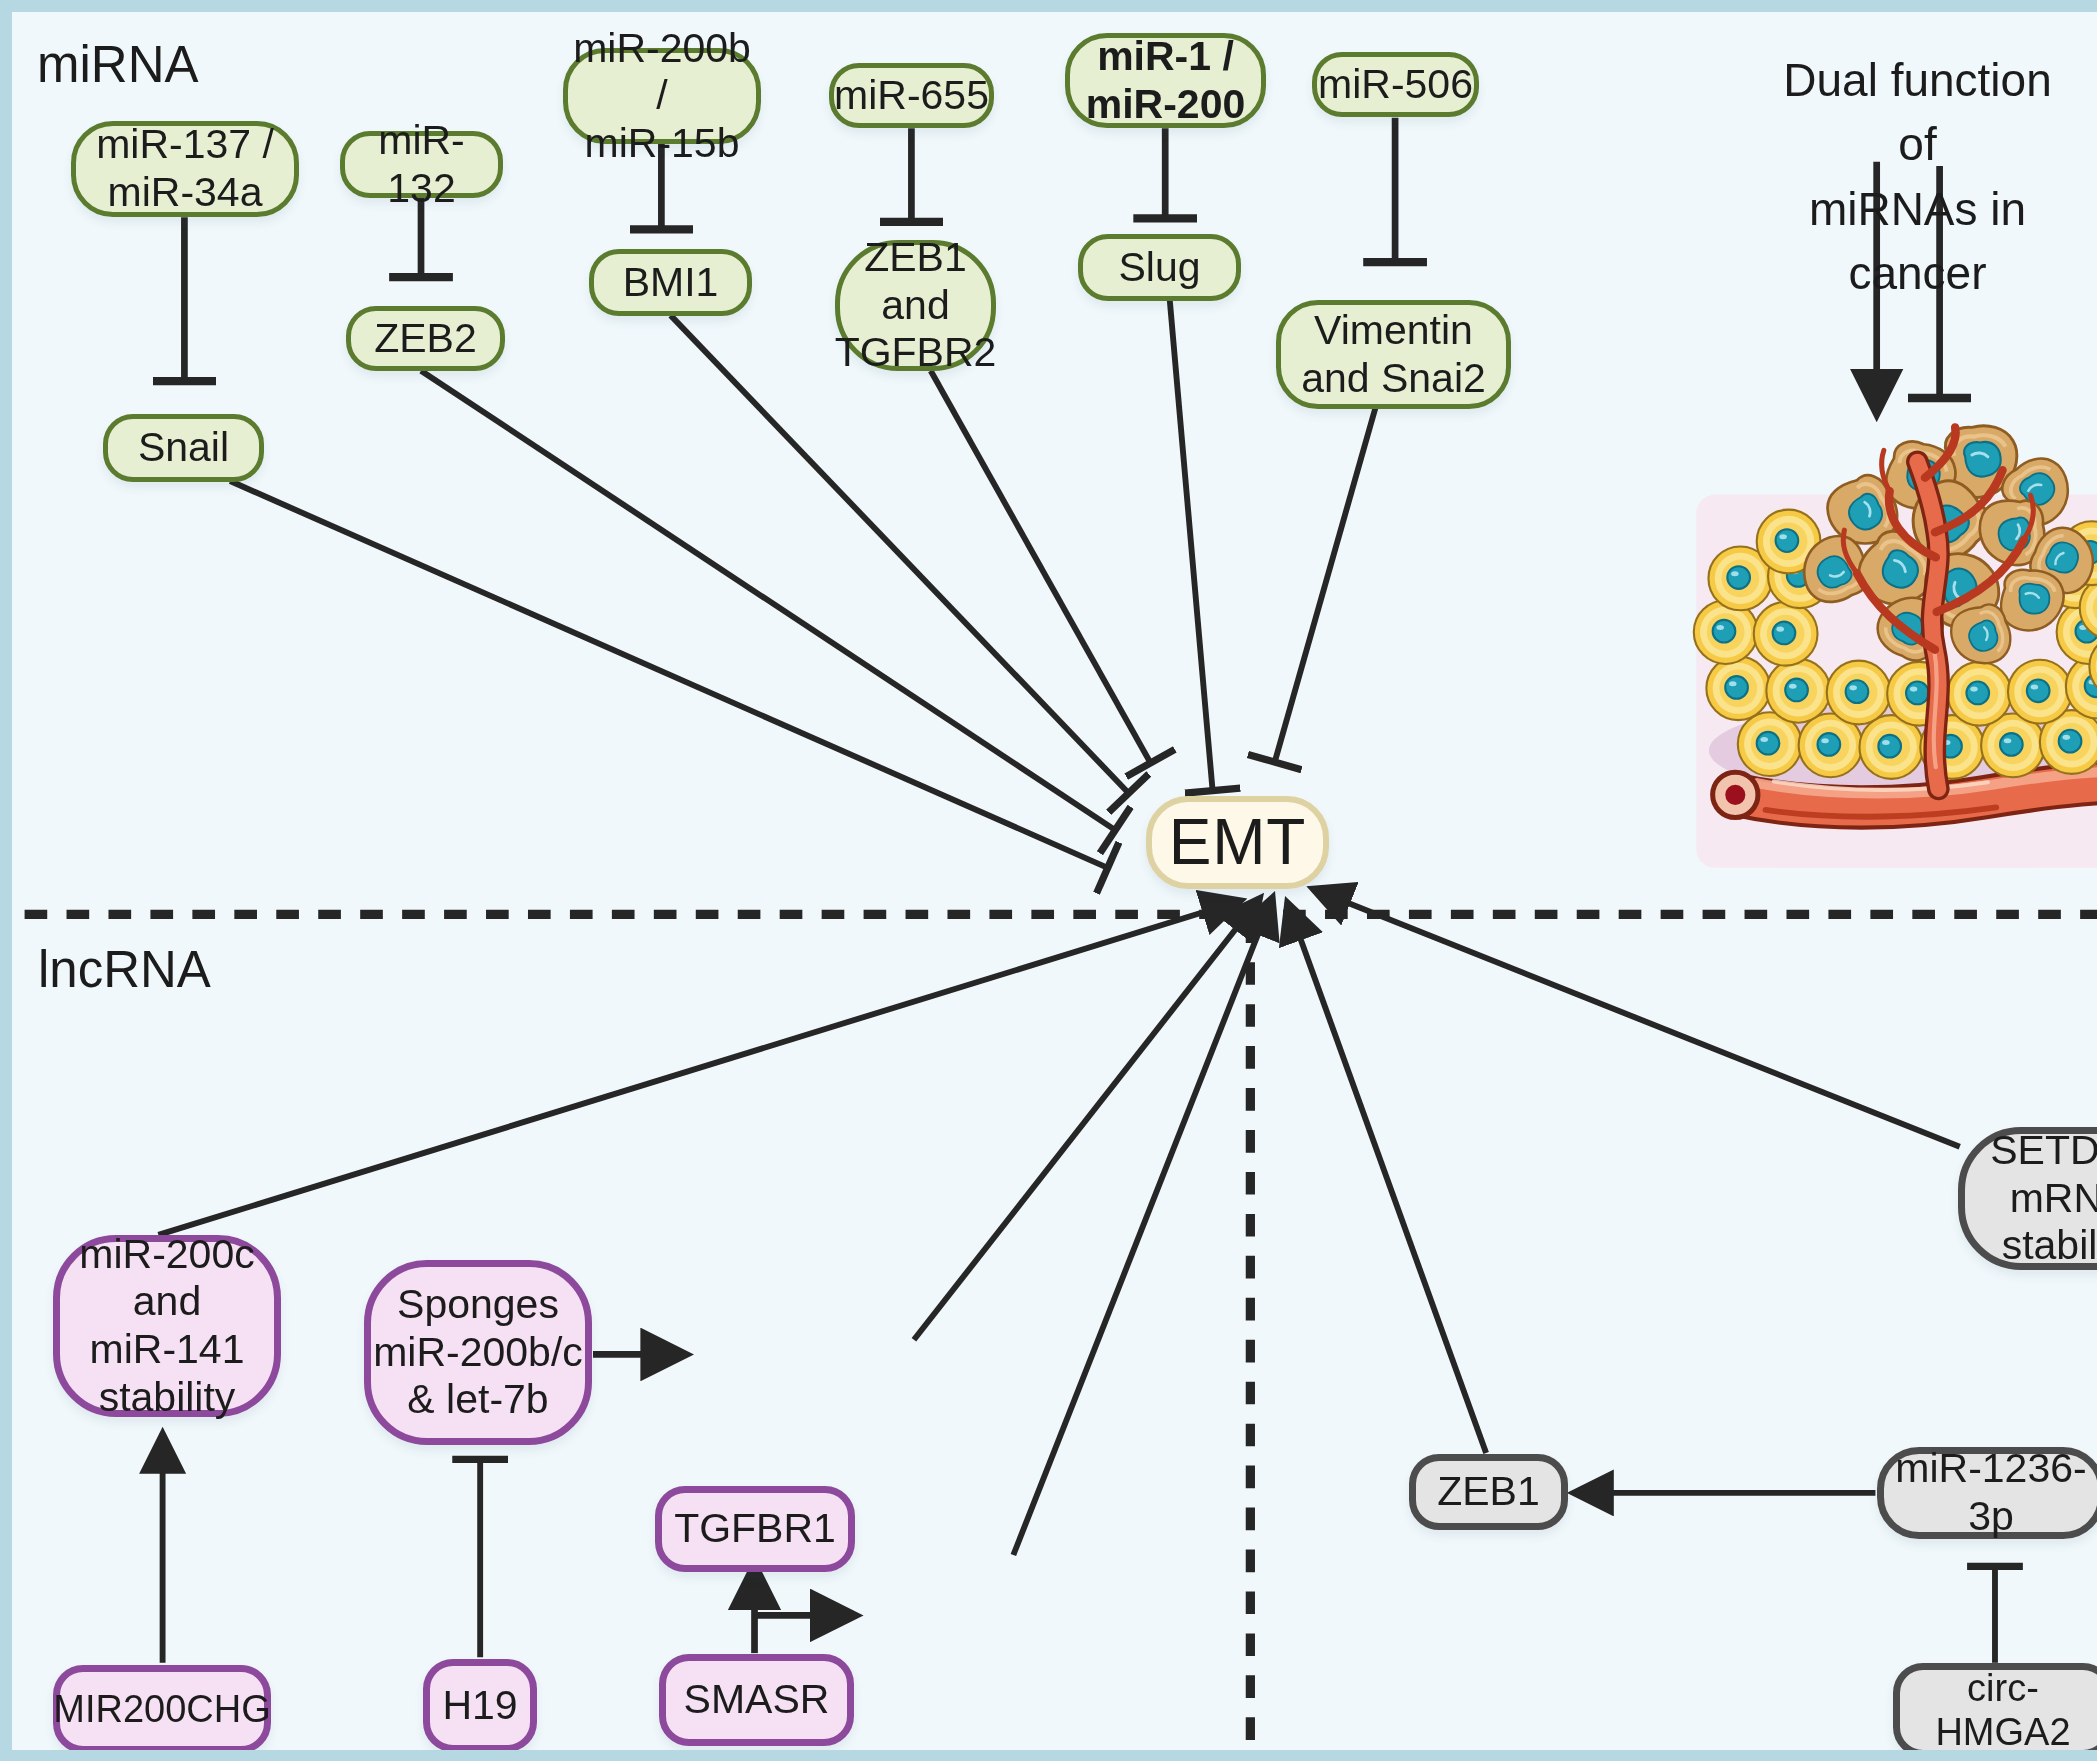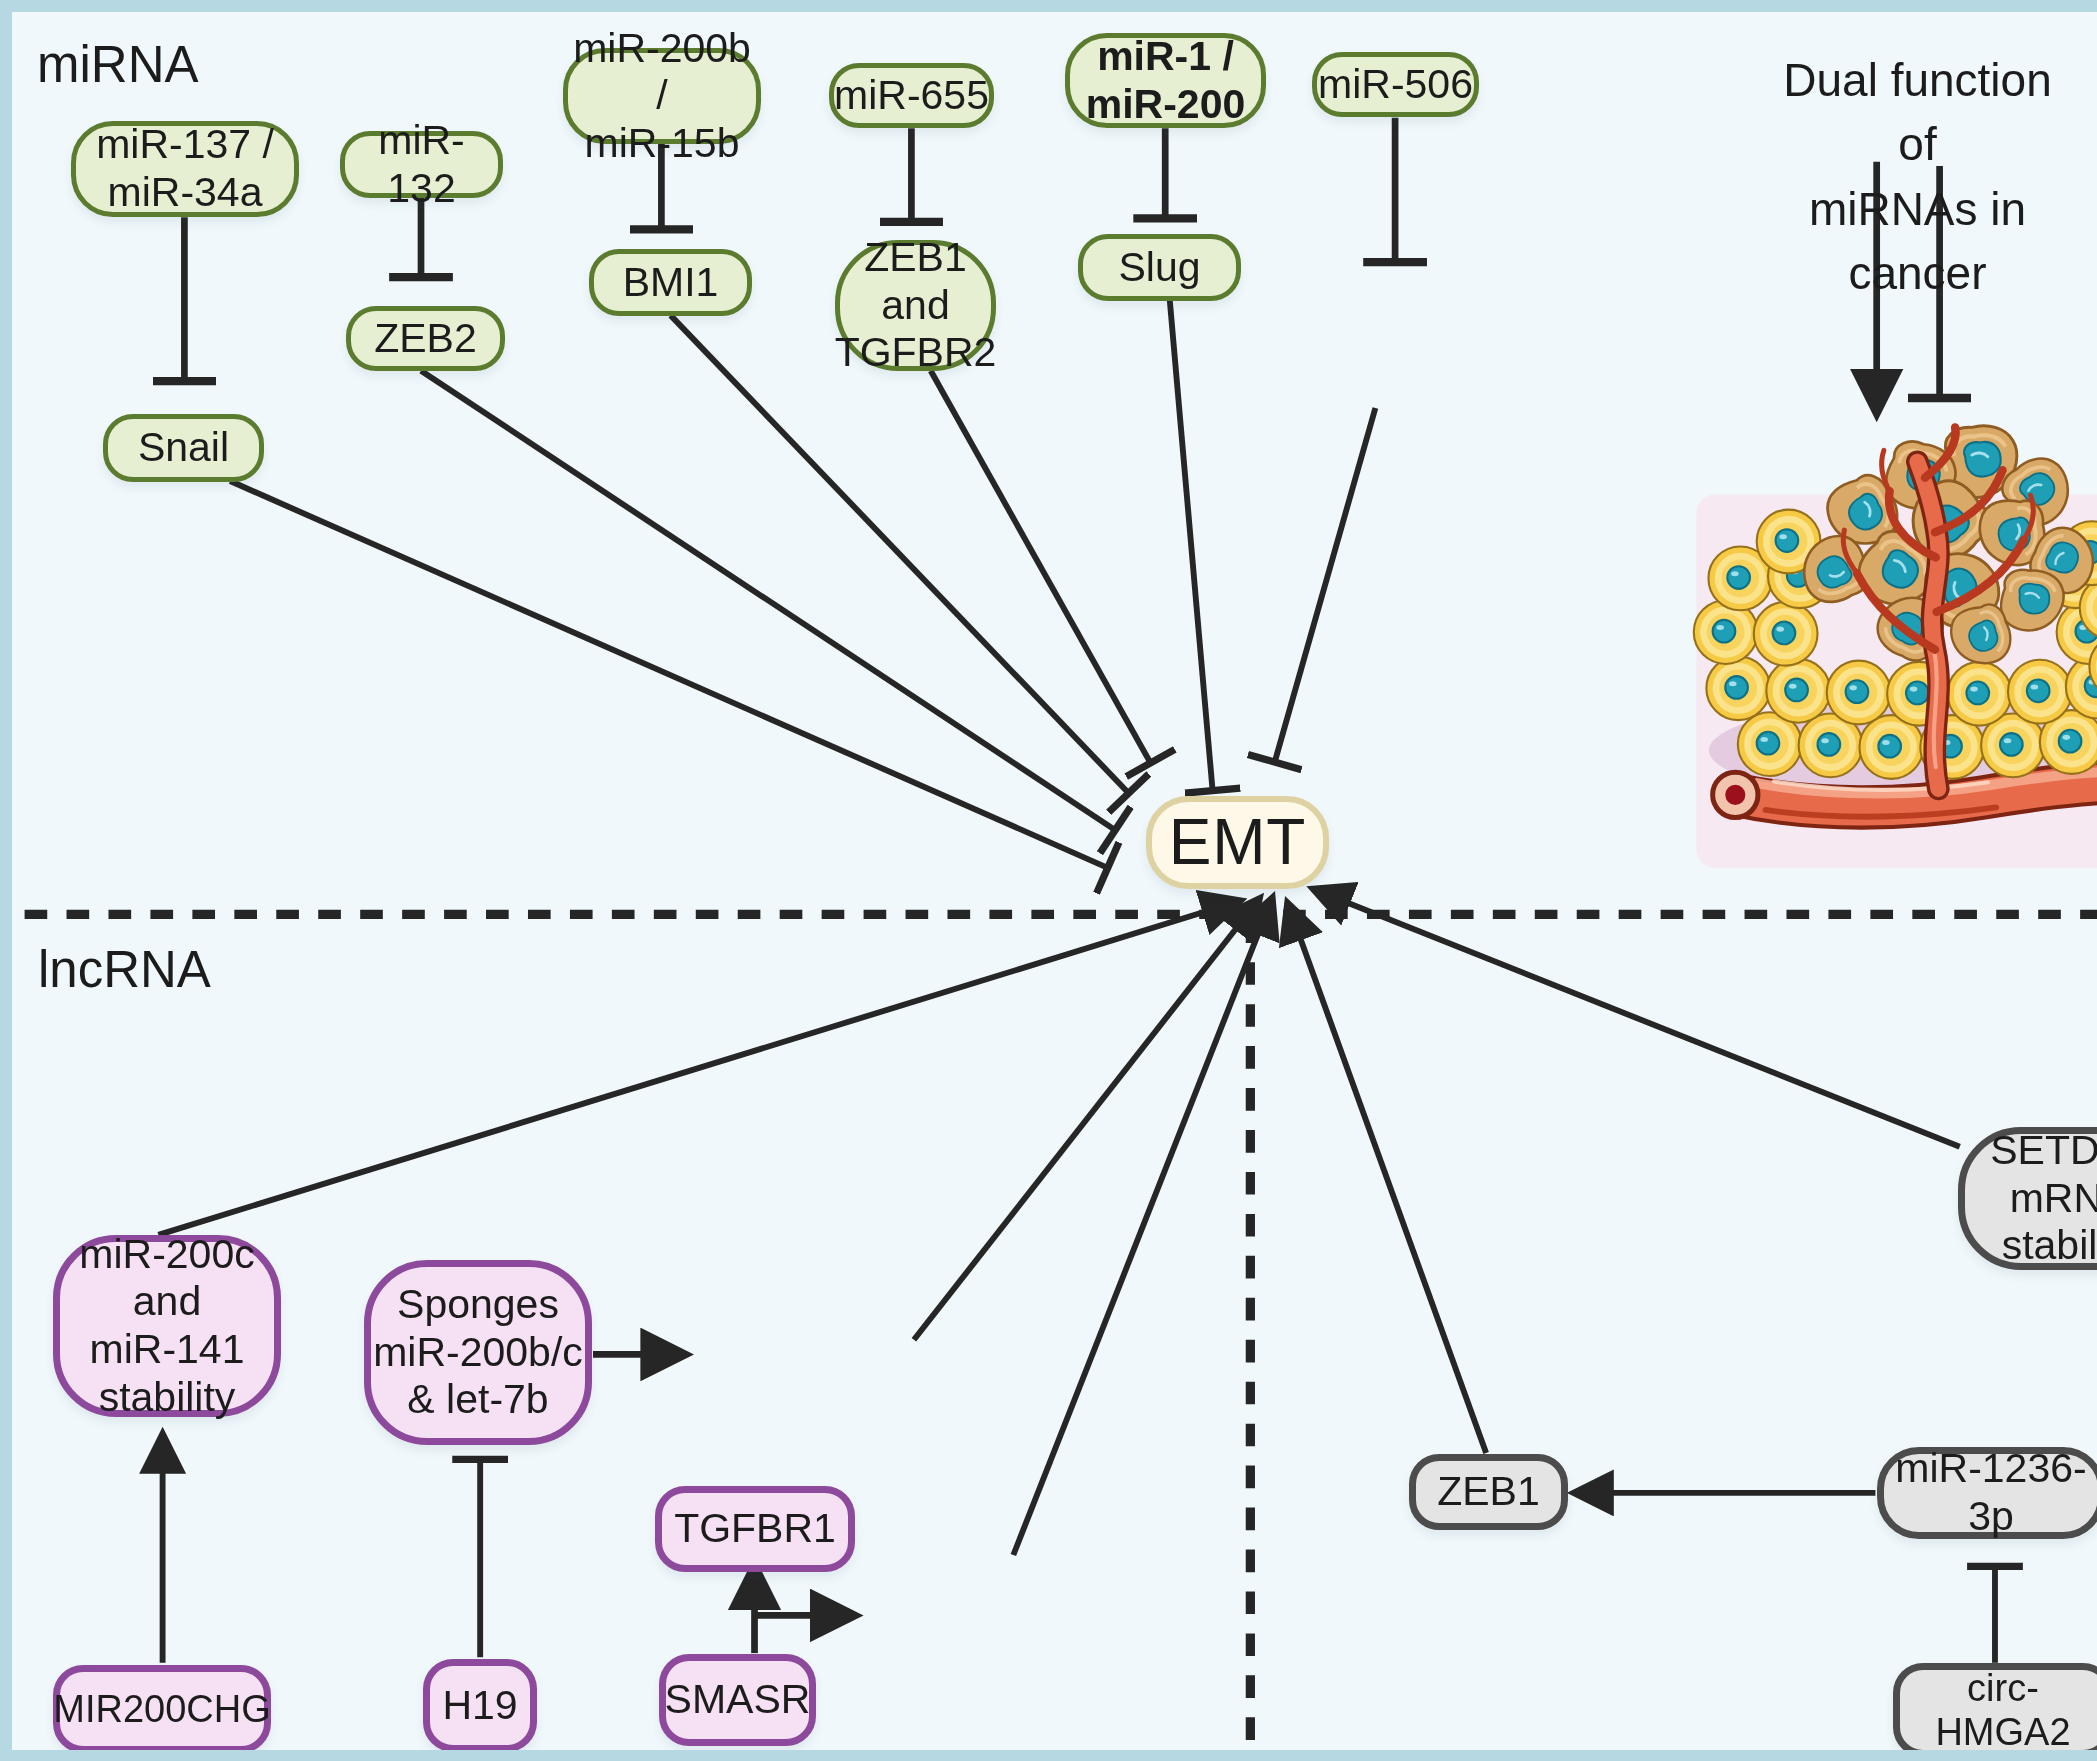--- a/index.html
+++ b/index.html
@@ -182,32 +182,34 @@
 miR-15b</span></div>
   <div class="node green r1" style="left:577px;top:237px;width:163px;height:67px;"><span>BMI1</span></div>
   <div class="node green r1" style="left:817px;top:51px;width:165px;height:65px;"><span>miR-655</span></div>
   <div class="node green r3" style="left:823px;top:228px;width:161px;height:131px;"><span>ZEB1
 and
 TGFBR2</span></div>
   <div class="node green r2" style="left:1053px;top:21px;width:201px;height:95px;font-weight:bold;"><span>miR-1 /
 miR-200</span></div>
   <div class="node green r1" style="left:1066px;top:222px;width:163px;height:67px;"><span>Slug</span></div>
   <div class="node green r1" style="left:1300px;top:40px;width:167px;height:65px;"><span>miR-506</span></div>
+  <div class="node green r2" style="left:1264px;top:288px;width:235px;height:109px;"><span>Vimentin
+and Snai2</span></div>
 
   <div class="node purple r3" style="left:41px;top:1223px;width:228px;height:182px;"><span>miR-200c
 and
 miR-141
 stability</span></div>
   <div class="node purple r1 fs-m" style="left:41px;top:1653px;width:218px;height:88px;"><span>MIR200CHG</span></div>
   <div class="node purple r3" style="left:352px;top:1248px;width:228px;height:185px;"><span>Sponges
 miR-200b/c
 &amp; let-7b</span></div>
   <div class="node purple r1" style="left:411px;top:1647px;width:114px;height:93px;"><span>H19</span></div>
   <div class="node purple r1" style="left:643px;top:1456px;width:200px;height:86px;margin-top:18px;"><span>TGFBR1</span></div>
-  <div class="node purple r1" style="left:647px;top:1642px;width:157px;height:92px;"><span>SMASR</span></div>
+  <div class="node purple r1" style="left:647px;top:1642px;width:195px;height:92px;"><span>SMASR</span></div>
 
   <div class="node gray r3" style="left:1946px;top:1115px;width:224px;height:143px;"><span>SETDB1
 mRNA
 stability</span></div>
   <div class="node gray r1" style="left:1397px;top:1442px;width:159px;height:76px;"><span>ZEB1</span></div>
   <div class="node gray r2" style="left:1865px;top:1435px;width:228px;height:92px;"><span>miR-1236-3p</span></div>
   <div class="node gray r1 fs-m" style="left:1881px;top:1651px;width:220px;height:94px;"><span>circ-HMGA2</span></div>
 
 </div>
 

